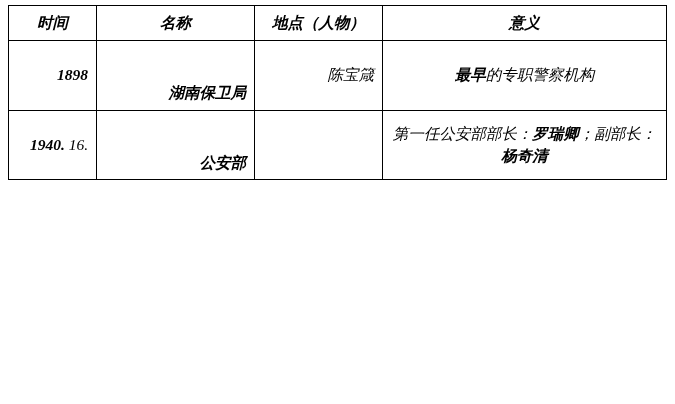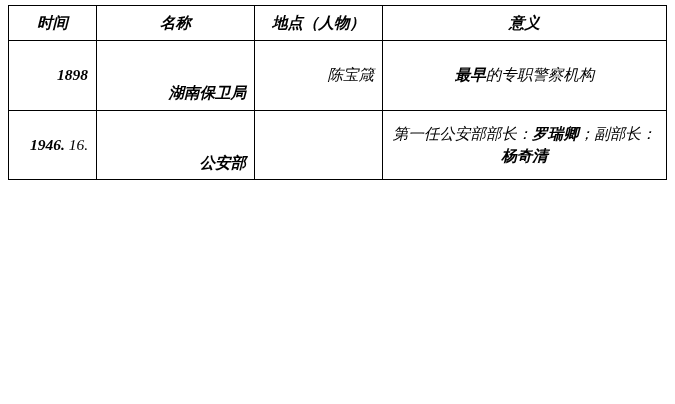--- a/index.html
+++ b/index.html
@@ -99,21 +99,21 @@
             <div class="cell center">
               <span class="stack-line">陈宝箴</span>
             </div>
           </td>
           <td>
             <div class="cell left"><span class="bold">最早</span><span>的专职警察机构</span></div>
           </td>
         </tr>
         <tr class="row-h-5">
           <td>
-            <div class="cell center"><span class="time-bold-num">1946.</span><span class="time-thin-num"> 16.</span></div>
+            <div class="cell center"><span class="time-bold-num">1940.</span><span class="time-thin-num"> 16.</span></div>
           </td>
           <td>
             <div class="cell center bold">公安部</div>
           </td>
           <td>
             <div class="cell center">
               <span class="stack-line"></span>
             </div>
           </td>
           <td>

